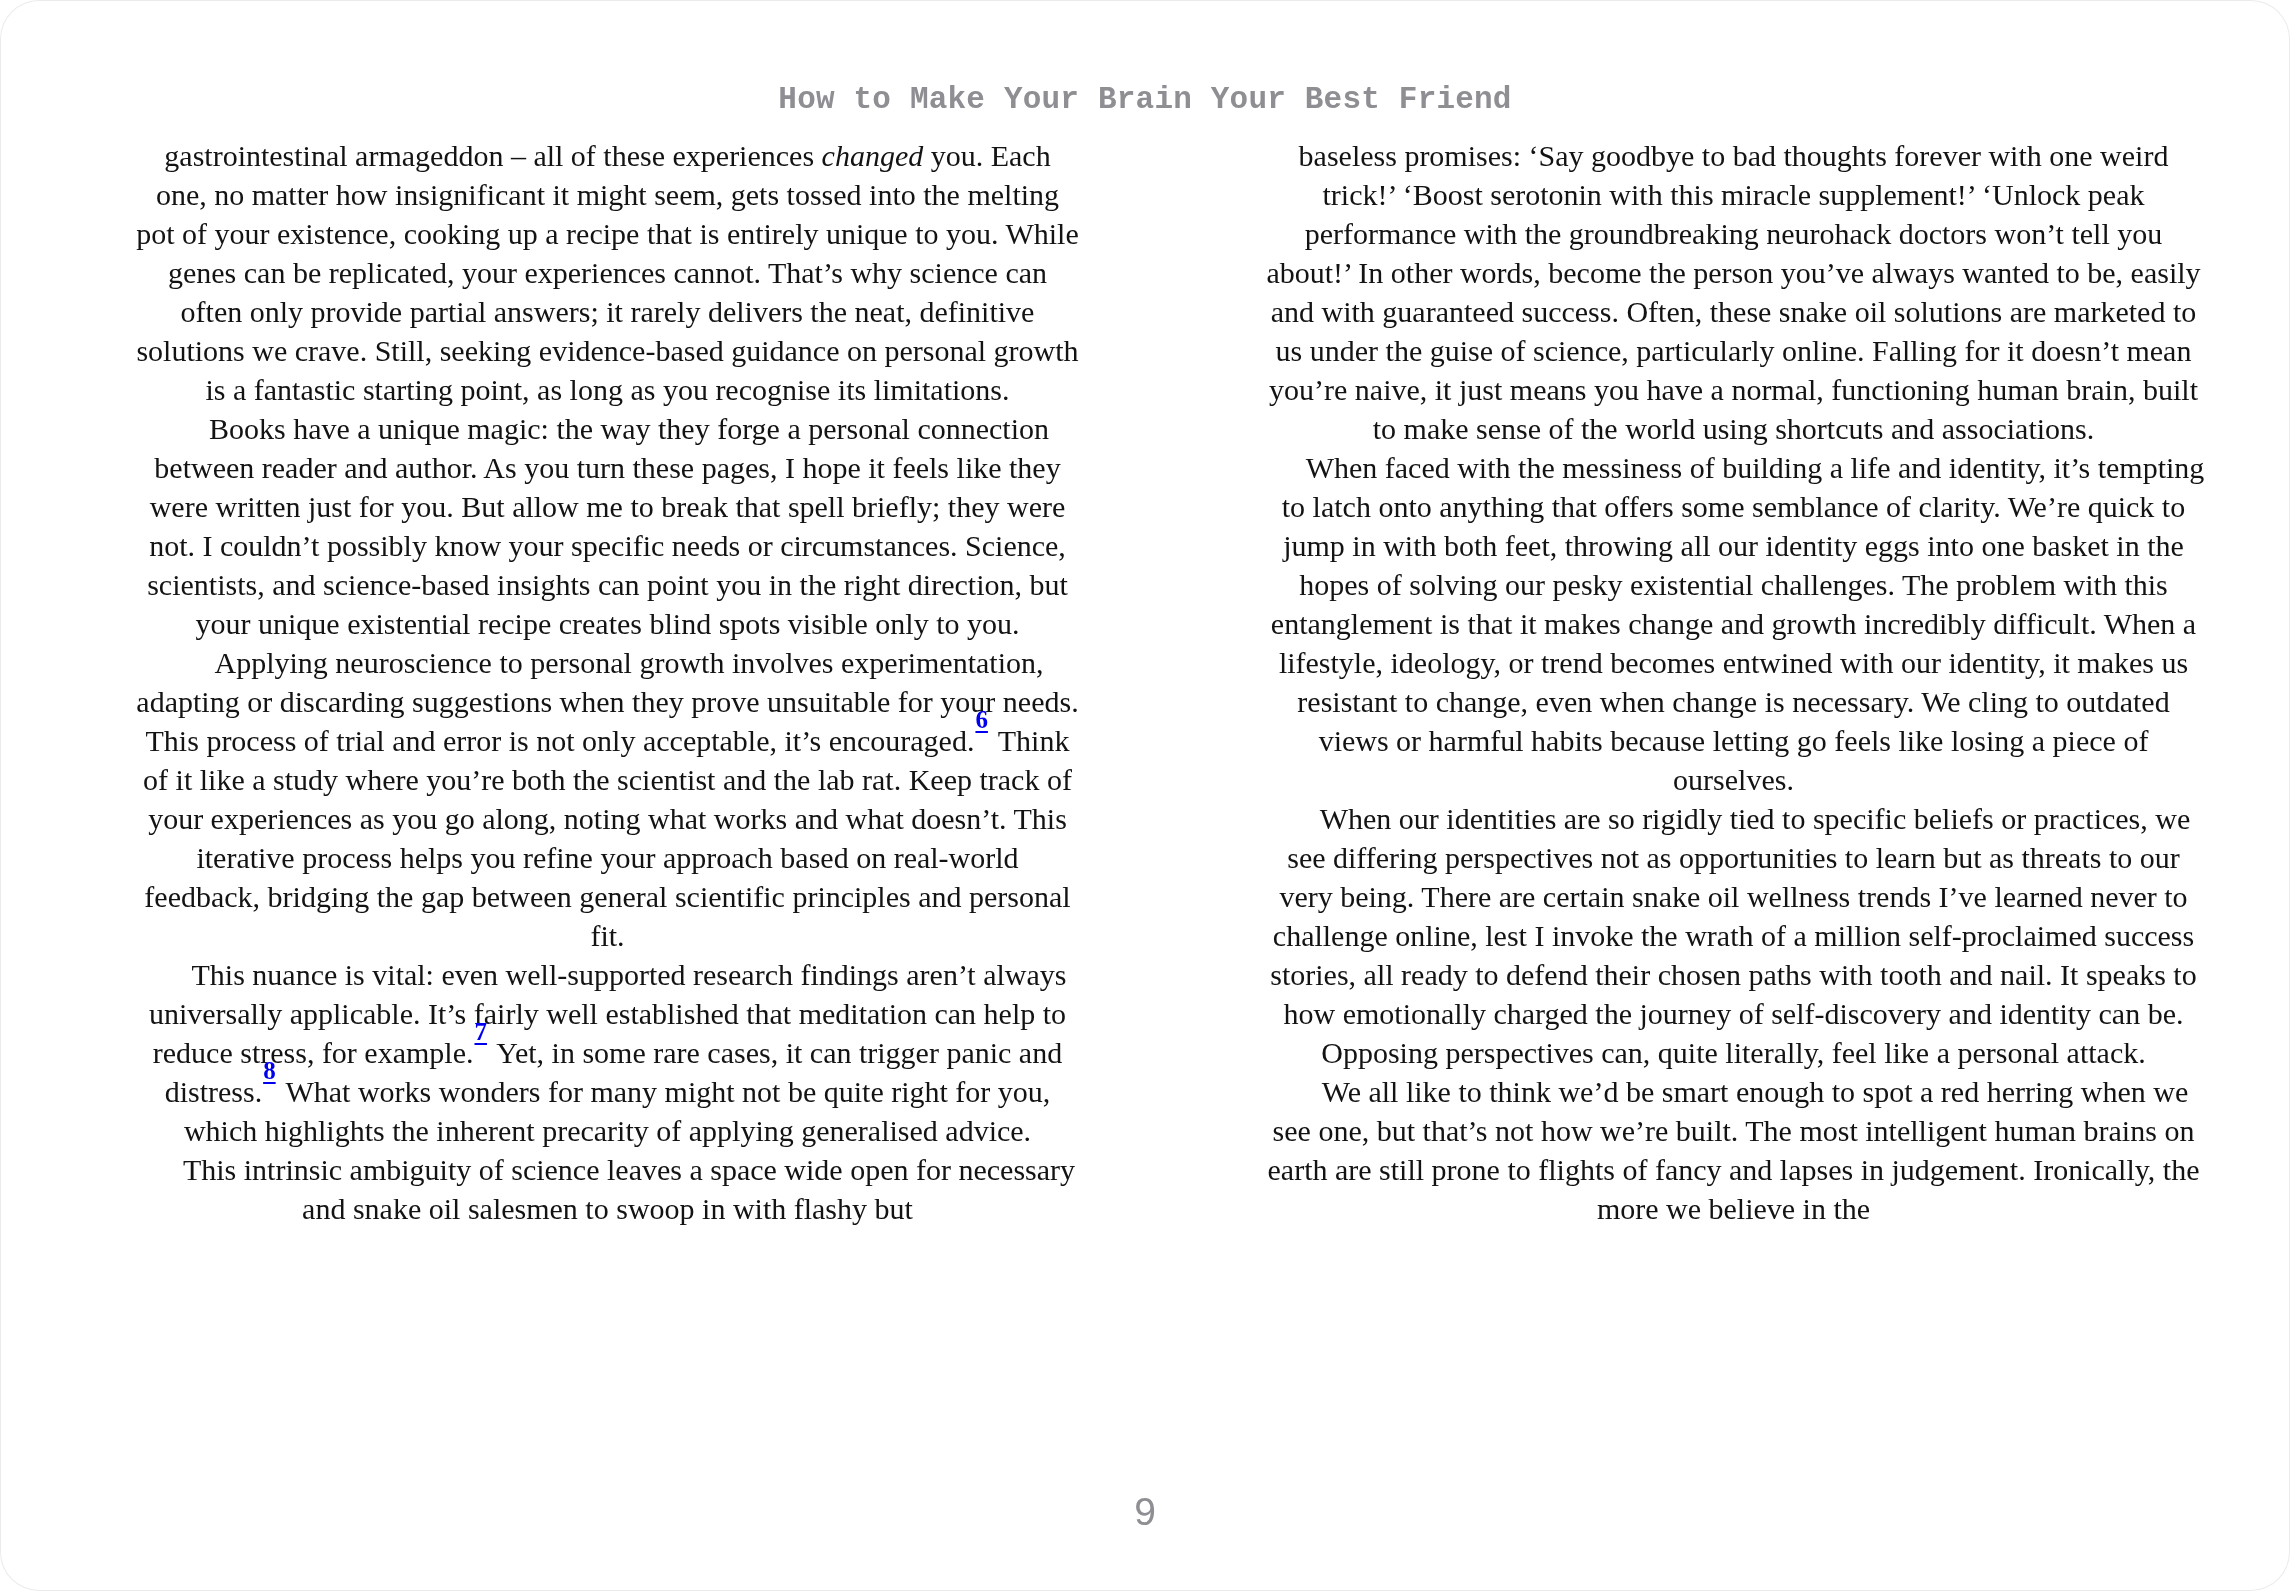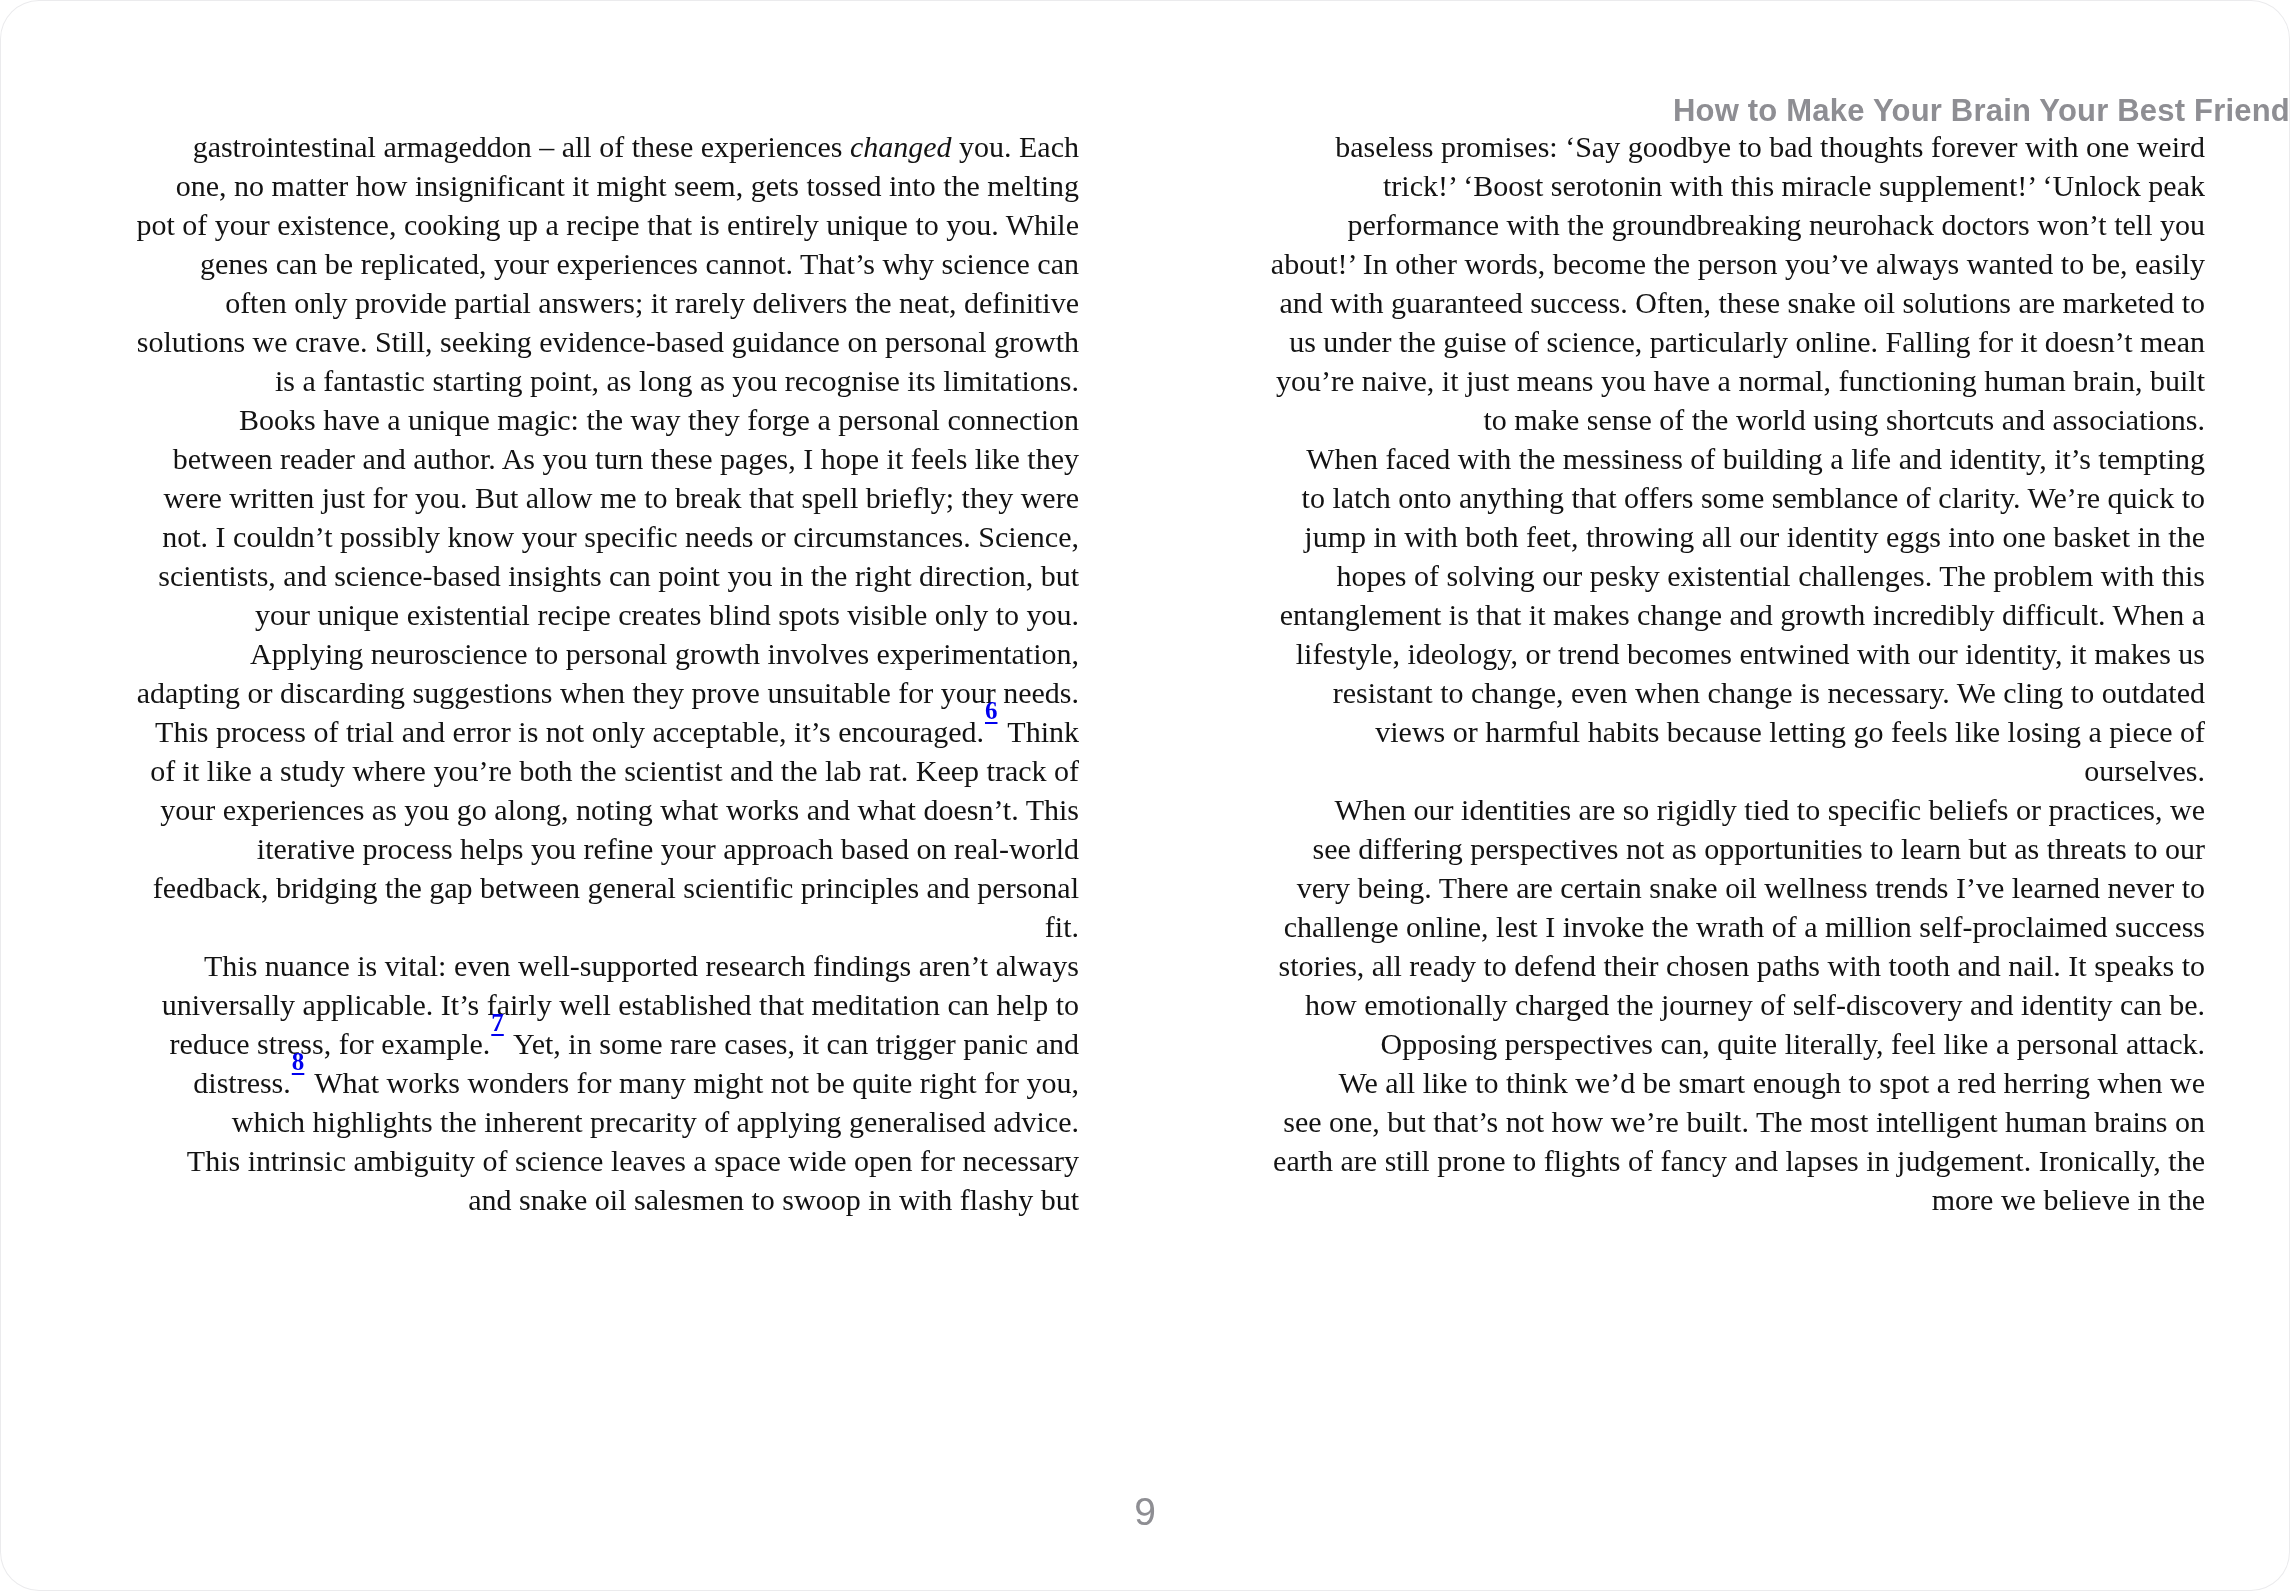--- a/index.html
+++ b/index.html
@@ -18,38 +18,37 @@
   .page {
     position: absolute;
     inset: 0;
     background: var(--page-bg);
     border-radius: 39px;
     box-shadow: inset 0 0 0 1px #ebebed;
   }
   .running-header {
     position: absolute;
     top: 83px; left: 0; right: 0;
-    text-align: right;
-    font-family: Liberation Sans, sans-serif;
+    text-align: center;
+    font-family: Liberation Mono, monospace;
     font-weight: bold;
     font-size: 31px;
     line-height: 33px;
     color: var(--muted-color);
     letter-spacing: 0.2px;
-    margin-top: 11px;
   }
   .column {
     position: absolute;
-    top: 127px;
+    top: 136px;
     width: 943px;
     font-family: "Liberation Serif", serif;
     font-size: 30px;
     line-height: 39px;
     color: var(--text-color);
-    text-align: right;
+    text-align: center;
   }
   .column.left  { left: 136px; }
   .column.right { left: 1218px; margin-left: 44px; }
   p.para { margin: 0; padding: 0; }
   p.para.indent { text-indent: 43px; }
   em { font-style: italic; }
   sup.note {
     font-family: "Liberation Serif", serif;
     font-weight: bold;
     font-size: 25px;

